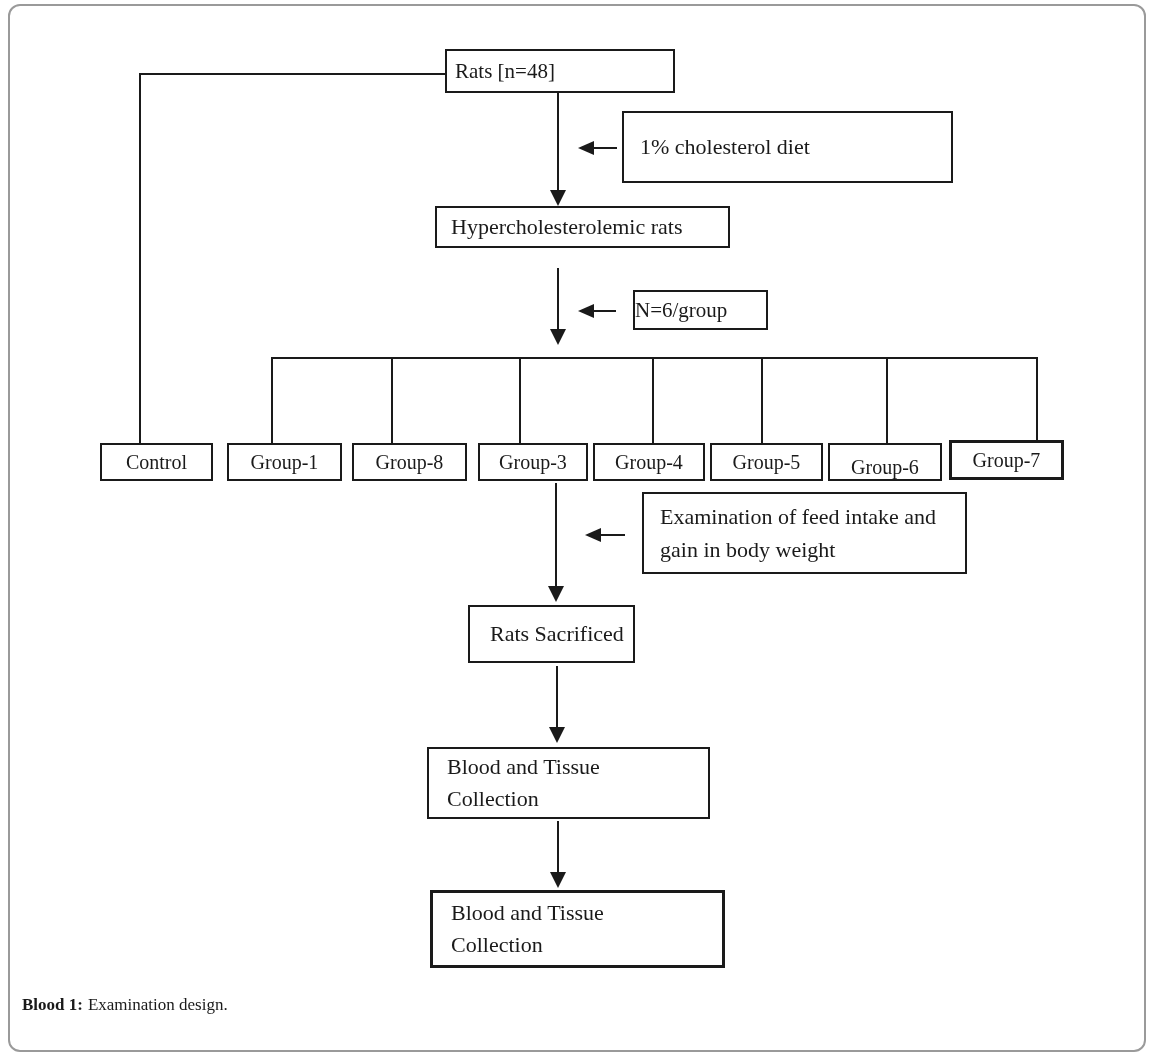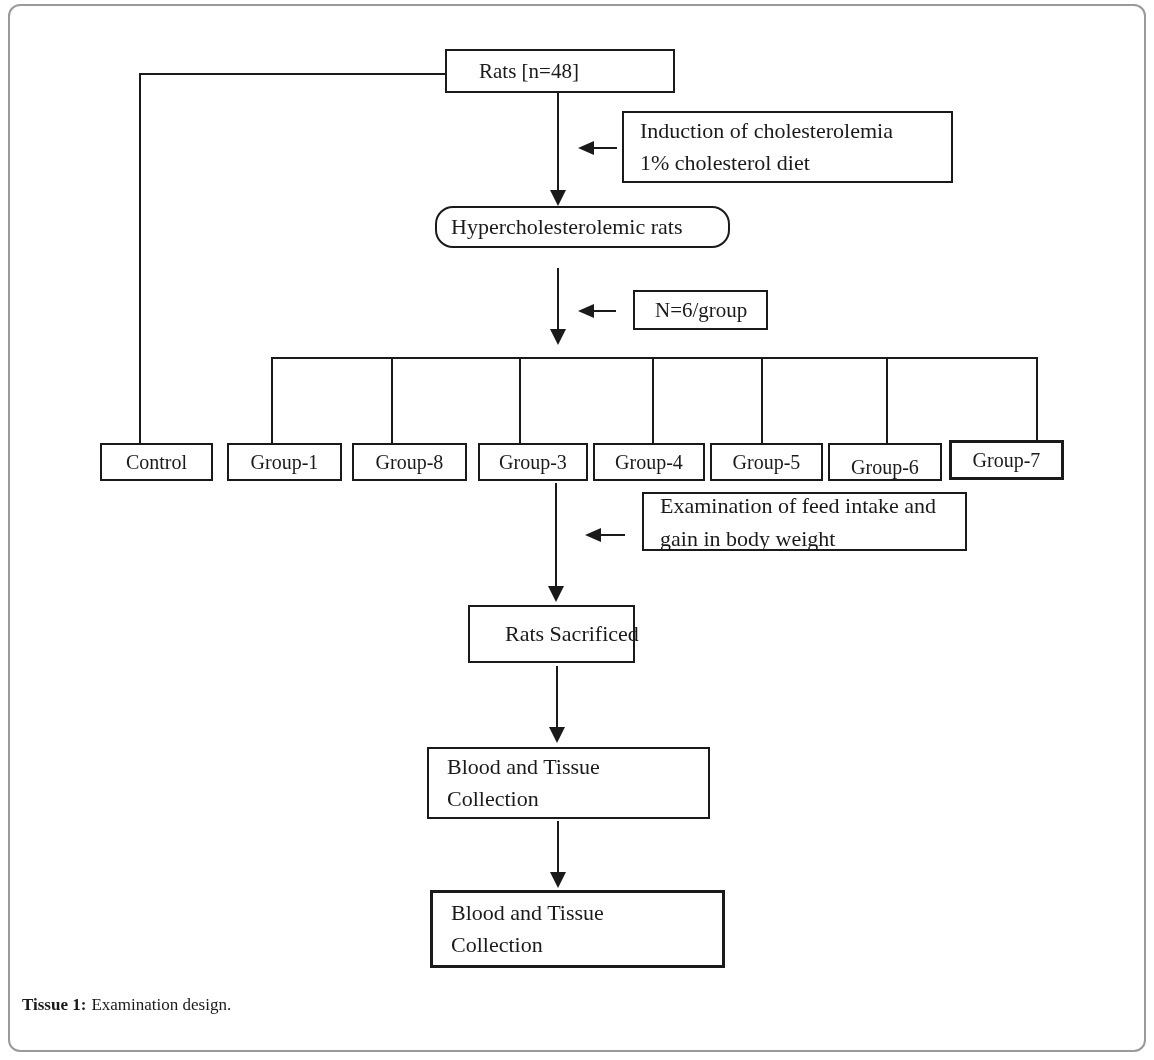--- a/index.html
+++ b/index.html
@@ -40,42 +40,41 @@
   .ln{display:block;}
 </style>
 </head>
 <body>
 
 <div class="frame"></div>
 
 <div class="hl" style="left:140px;top:73px;width:305px;"></div>
 <div class="vl" style="left:139px;top:73px;height:370px;"></div>
 
-<div class="bx" style="left:445px;top:49px;width:230px;height:44px;padding-left:32px;font-size:21px;">
+<div class="bx" style="left:445px;top:49px;width:230px;height:44px;padding-left:8px;font-size:21px;">
   <span class="ln">Rats [n=48]</span>
 </div>
 
 <div class="vl" style="left:557px;top:93px;height:98px;"></div>
 <div class="ah-down" style="left:550px;top:190px;"></div>
 
 <div class="bx" style="left:622px;top:111px;width:331px;height:72px;padding-left:16px;font-size:22px;line-height:32px;">
-  <span class="ln">Induction of cholesterolemia</span>
   <span class="ln">1% cholesterol diet</span>
 </div>
 <div class="hl" style="left:594px;top:147px;width:23px;"></div>
 <div class="ah-left" style="left:578px;top:141px;"></div>
 
-<div class="bx" style="left:435px;top:206px;width:295px;height:42px;padding-left:14px;font-size:22px;border-radius:18px;">
+<div class="bx" style="left:435px;top:206px;width:295px;height:42px;padding-left:14px;font-size:22px;">
   <span class="ln">Hypercholesterolemic rats</span>
 </div>
 
 <div class="vl" style="left:557px;top:268px;height:62px;"></div>
 <div class="ah-down" style="left:550px;top:329px;"></div>
 
-<div class="bx" style="left:633px;top:290px;width:135px;height:40px;padding-left:20px;font-size:21px;">
+<div class="bx" style="left:633px;top:290px;width:135px;height:40px;font-size:21px;">
   <span class="ln">N=6/group</span>
 </div>
 <div class="hl" style="left:594px;top:310px;width:22px;"></div>
 <div class="ah-left" style="left:578px;top:304px;"></div>
 
 <div class="hl" style="left:272px;top:357px;width:766px;"></div>
 <div class="vl" style="left:271px;top:357px;height:86px;"></div>
 <div class="vl" style="left:391px;top:357px;height:86px;"></div>
 <div class="vl" style="left:519px;top:357px;height:86px;"></div>
 <div class="vl" style="left:652px;top:357px;height:86px;"></div>
@@ -104,42 +103,42 @@
 <div class="gbx" style="left:828px;top:443px;width:114px;height:38px;align-items:flex-end;">
   <span>Group-6</span>
 </div>
 <div class="gbx" style="left:949px;top:440px;width:115px;height:40px;border-width:3px;">
   <span>Group-7</span>
 </div>
 
 <div class="vl" style="left:555px;top:483px;height:104px;"></div>
 <div class="ah-down" style="left:548px;top:586px;"></div>
 
-<div class="bx" style="left:642px;top:492px;width:325px;height:59px;padding-left:16px;font-size:22px;line-height:33px;">
+<div class="bx" style="left:642px;top:492px;width:325px;height:82px;padding-left:16px;font-size:22px;line-height:33px;">
   <span class="ln">Examination of feed intake and</span>
   <span class="ln">gain in body weight</span>
 </div>
 <div class="hl" style="left:601px;top:534px;width:24px;"></div>
 <div class="ah-left" style="left:585px;top:528px;"></div>
 
-<div class="bx" style="left:468px;top:605px;width:167px;height:58px;padding-left:35px;font-size:22px;">
+<div class="bx" style="left:468px;top:605px;width:167px;height:58px;padding-left:20px;font-size:22px;">
   <span class="ln">Rats Sacrificed</span>
 </div>
 
 <div class="vl" style="left:556px;top:666px;height:62px;"></div>
 <div class="ah-down" style="left:549px;top:727px;"></div>
 
 <div class="bx" style="left:427px;top:747px;width:283px;height:72px;padding-left:18px;font-size:22px;line-height:32px;">
   <span class="ln">Blood and Tissue</span>
   <span class="ln">Collection</span>
 </div>
 
 <div class="vl" style="left:557px;top:821px;height:52px;"></div>
 <div class="ah-down" style="left:550px;top:872px;"></div>
 
 <div class="bx thick" style="left:430px;top:890px;width:295px;height:78px;padding-left:18px;font-size:22px;line-height:32px;">
   <span class="ln">Blood and Tissue</span>
   <span class="ln">Collection</span>
 </div>
 
 <div class="caption">
-  <b>Tissue 1:</b><span>Examination design.</span>
+  <b>Blood 1:</b><span>Examination design.</span>
 </div>
 
 </body></html>

